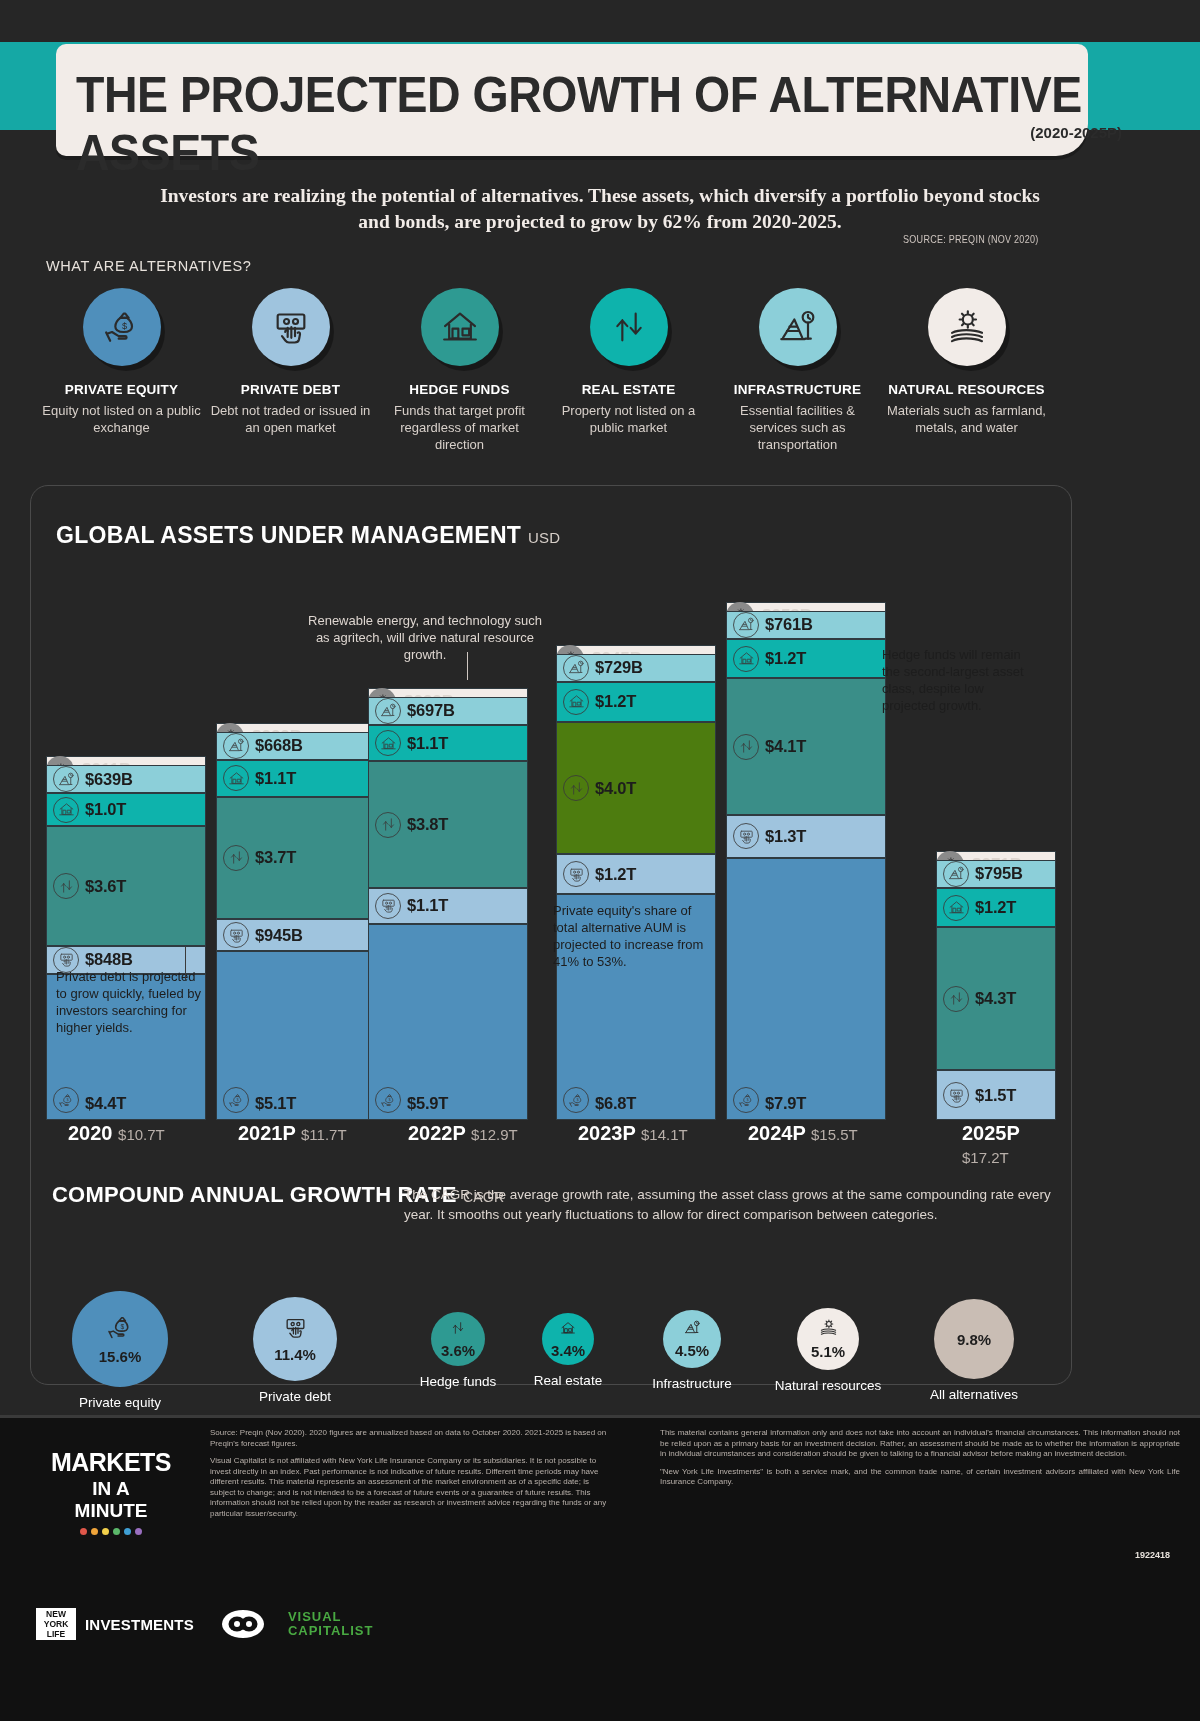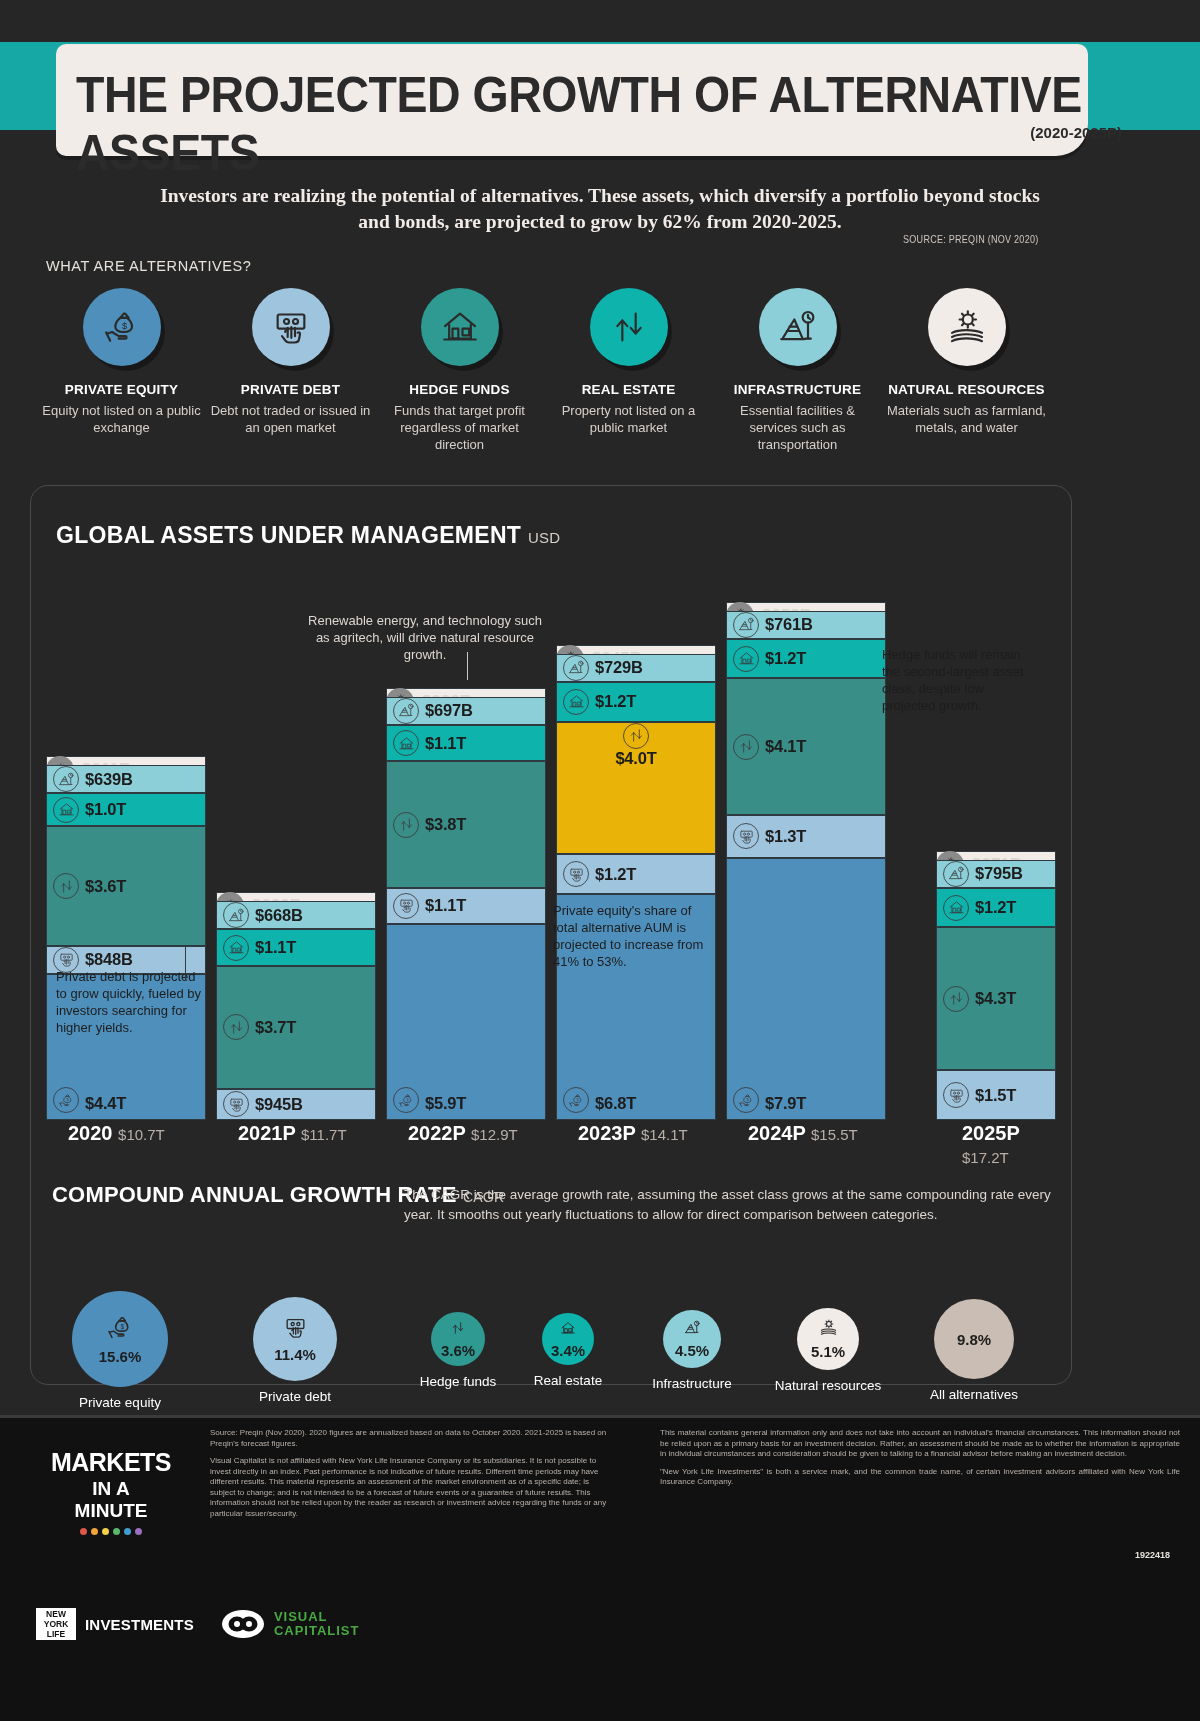--- a/index.html
+++ b/index.html
@@ -102,21 +102,21 @@
   .fsrc p{margin-bottom:7px;}
   .fdisc{position:absolute;left:660px;top:1428px;width:520px;font-size:8px;color:#b8b0aa;
     line-height:10.5px;text-align:justify;font-family:"Liberation Sans Narrow","Liberation Sans",sans-serif;}
   .fdisc p{margin-bottom:7px;}
   .fid{position:absolute;right:30px;top:1550px;font-size:9px;font-weight:bold;color:#e8e2dc;}
   .logos{position:absolute;left:36px;top:1608px;display:flex;align-items:center;gap:28px;}
   .nyl{display:flex;align-items:center;gap:9px;}
   .nylbox{width:40px;height:32px;background:#fff;color:#111;font-size:8.5px;font-weight:bold;
     line-height:10px;display:flex;flex-direction:column;align-items:center;justify-content:center;}
   .nyltxt{font-size:15px;font-weight:bold;color:#fff;letter-spacing:.2px;}
-  .vc{display:flex;align-items:center;gap:10px;}
+  .vc{display:flex;align-items:center;gap:24px;}
   .vcico{width:42px;height:28px;border-radius:50%;background:#fff;display:flex;align-items:center;
     justify-content:center;}
   .vctxt{font-size:13px;font-weight:bold;color:#49a942;line-height:14px;letter-spacing:1px;
     font-family:"Liberation Sans Narrow","Liberation Sans",sans-serif;}
 </style>
 </head>
 <body>
 
 <div class="teal-band"></div>
 <div class="title-card"></div>
@@ -341,22 +341,34 @@
           <svg width="17" height="17" viewBox="0 0 24 24">
             <rect stroke="#3a3a3a" fill="none" stroke-width="1.3" stroke-linecap="round" stroke-linejoin="round" x="4" y="4.5" width="16" height="8.5" rx="1"></rect>
             <circle stroke="#3a3a3a" fill="none" stroke-width="1.3" stroke-linecap="round" stroke-linejoin="round" cx="9.3" cy="8.7" r="1.5"></circle>
             <circle stroke="#3a3a3a" fill="none" stroke-width="1.3" stroke-linecap="round" stroke-linejoin="round" cx="14.7" cy="8.7" r="1.5"></circle>
             <path stroke="#3a3a3a" fill="none" stroke-width="1.3" stroke-linecap="round" stroke-linejoin="round" d="M10 12.5v5.5M12.2 12v6.5M14.4 12.5v5"></path>
             <path stroke="#3a3a3a" fill="none" stroke-width="1.3" stroke-linecap="round" stroke-linejoin="round" d="M8.5 15c0-1 1-1.4 1.5-.6M16 15.5c.6-.6 1.6-.2 1.4.8l-.6 3.2c-.3 1.3-1.4 1.8-2.6 1.8h-3.4c-1 0-1.6-.4-2.2-1.2l-2-2.6"></path>
           </svg>
         </div>
                      <div class="vl">$945B</div>
       </div>
-    </div>
-    <div class="col" style="left: 340px;">
+      <div class="seg bottomlab" style="height: 169.32px; background: rgb(79, 143, 187);">
+        <div class="ic">
+          <svg width="17" height="17" viewBox="0 0 24 24">
+            <path stroke="#3a3a3a" fill="none" stroke-width="1.3" stroke-linecap="round" stroke-linejoin="round" d="M13 4l-2 2.5h5L14 4z"></path>
+            <path stroke="#3a3a3a" fill="none" stroke-width="1.3" stroke-linecap="round" stroke-linejoin="round" d="M11 6.5c-2 1.5-3 3.5-3 5.2 0 2 1.8 3.3 5 3.3s5-1.3 5-3.3c0-1.7-1-3.7-3-5.2z"></path>
+            <text x="13.5" y="13" font-size="5.5" fill="#3a3a3a" text-anchor="middle" font-family="Liberation Sans, sans-serif">$</text>
+            <path stroke="#3a3a3a" fill="none" stroke-width="1.3" stroke-linecap="round" stroke-linejoin="round" d="M3 16l3-1 4 2.5h4c1 0 1 1.5 0 1.5h-4"></path>
+            <path stroke="#3a3a3a" fill="none" stroke-width="1.3" stroke-linecap="round" stroke-linejoin="round" d="M2.5 15.3l2.4 5"></path>
+          </svg>
+        </div>
+                     <div class="vl">$5.1T</div>
+      </div>
+    </div>
+    <div class="col" style="left: 322px;">
       <div class="nat">
         <div class="ic">
           <svg width="17" height="17" viewBox="0 0 24 24">
             <circle stroke="#3d3d3d" fill="none" stroke-width="1.3" stroke-linecap="round" stroke-linejoin="round" cx="12.5" cy="7.5" r="3"></circle>
             <path stroke="#3d3d3d" fill="none" stroke-width="1.3" stroke-linecap="round" stroke-linejoin="round" d="M12.5 2.6v1.3M12.5 11.1v1.3M7.6 7.5H8.9M16.1 7.5h1.3M9 4l.9.9M15.1 10.1l.9.9M16 4l-.9.9M9.9 10.1l-.9.9"></path>
             <path stroke="#3d3d3d" fill="none" stroke-width="1.3" stroke-linecap="round" stroke-linejoin="round" d="M3 15.5c4-2.2 13-2.2 18 0"></path>
             <path stroke="#3d3d3d" fill="none" stroke-width="1.3" stroke-linecap="round" stroke-linejoin="round" d="M3 18c4-2.2 13-2.2 18 0"></path>
             <path stroke="#3d3d3d" fill="none" stroke-width="1.3" stroke-linecap="round" stroke-linejoin="round" d="M3 20.5c4-2.2 13-2.2 18 0"></path>
           </svg>
         </div>
@@ -456,21 +468,21 @@
           <svg width="17" height="17" viewBox="0 0 24 24">
             <path stroke="#3a3a3a" fill="none" stroke-width="1.3" stroke-linecap="round" stroke-linejoin="round" d="M3 11.5L12 4l9 7.5"></path>
             <path stroke="#3a3a3a" fill="none" stroke-width="1.3" stroke-linecap="round" stroke-linejoin="round" d="M5.5 10.5V19h13v-8.5"></path>
             <rect stroke="#3a3a3a" fill="none" stroke-width="1.3" stroke-linecap="round" stroke-linejoin="round" x="7.5" y="13" width="3.5" height="6"></rect>
             <rect stroke="#3a3a3a" fill="none" stroke-width="1.3" stroke-linecap="round" stroke-linejoin="round" x="13.5" y="13" width="4" height="4"></rect>
             <path stroke="#3a3a3a" fill="none" stroke-width="1.3" stroke-linecap="round" stroke-linejoin="round" d="M2.5 19.5h19"></path>
           </svg>
         </div>
                      <div class="vl">$1.2T</div>
       </div>
-      <div class="seg" style="height: 132.8px; background: #eab308; flex-direction: column;">
+      <div class="seg" style="height: 132.8px; background: #4d7c0f;">
         <div class="ic">
           <svg width="17" height="17" viewBox="0 0 24 24">
             <path stroke="#3a3a3a" fill="none" stroke-width="1.3" stroke-linecap="round" stroke-linejoin="round" d="M8 20V8M8 8L5 11.5M8 8l3 3.5"></path>
             <path stroke="#3a3a3a" fill="none" stroke-width="1.3" stroke-linecap="round" stroke-linejoin="round" d="M16 4v12M16 16l-3-3.5M16 16l3-3.5"></path>
           </svg>
         </div>
                      <div class="vl">$4.0T</div>
       </div>
       <div class="seg" style="height: 39.84px; background: rgb(159, 196, 222);">
         <div class="ic">

